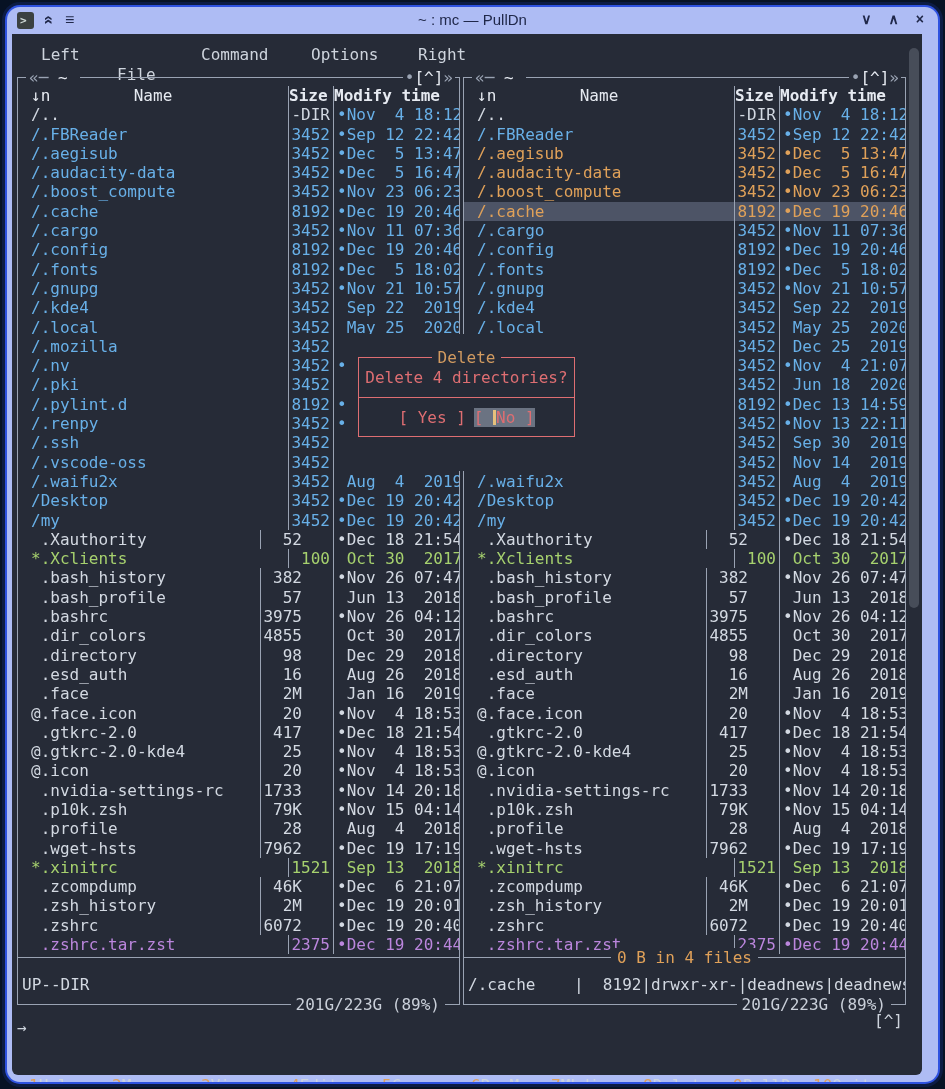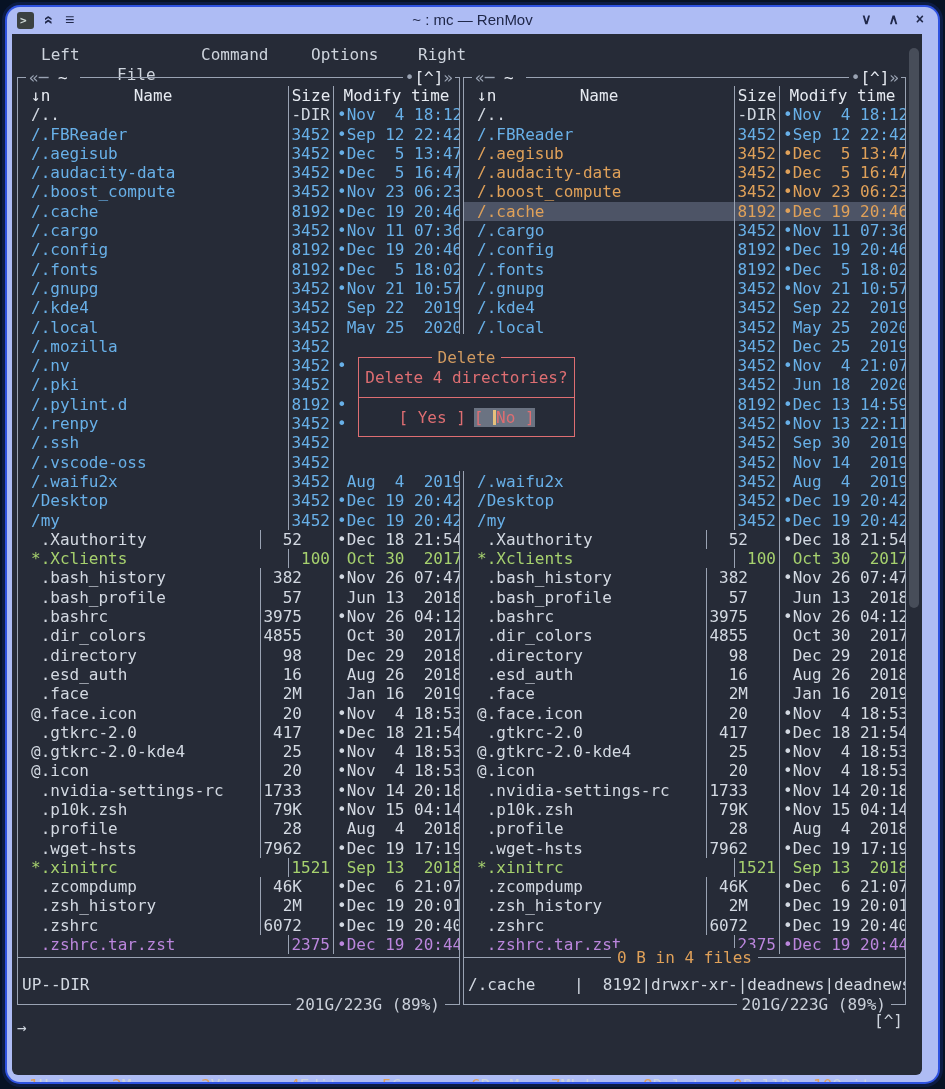--- a/index.html
+++ b/index.html
@@ -41,21 +41,21 @@
   .dim{color:var(--border);}
   .lit{color:var(--hdr);}
   .pbody{padding-top:8px;}
   .row{display:flex;height:19.3px;line-height:19.3px;}
   .nm{flex:1;padding-left:13px;white-space:pre;overflow:hidden;}
   .sz{width:45px;text-align:right;border-left:1px solid var(--border);padding-right:3px;white-space:pre;overflow:hidden;}
   .tm{width:126px;border-left:1px solid var(--border);padding-left:3px;white-space:pre;overflow:hidden;}
   .phdr{color:var(--hdr);}
   .phdr .nm{position:relative;text-align:center;padding-left:0;}
   .phdr .sortkey{position:absolute;left:13px;top:0;}
-  .phdr .sz,.phdr .tm{text-align:center;padding:0;}
+  .phdr .sz,.phdr .tm{text-align:left;padding:0;font-weight:bold;}
   .c-d{color:var(--blue);}
   .c-f,.c-l{color:var(--text);gap:28px;}
   .c-x{color:var(--green);}
   .c-a{color:var(--magenta);}
   .c-u{color:var(--text);}
   .c-u .tm{color:var(--blue);}
   .marked{color:var(--orange) !important;}
   .selected{background:var(--selbg);}
   .psep{position:absolute;left:0;right:0;top:879px;border-top:1px solid var(--border);}
   .psep-label{position:absolute;top:-10px;left:0;right:0;text-align:center;}
@@ -87,21 +87,21 @@
 </head>
 <body>
 
 <div id="window">
   <div id="titlebar">
     <div class="tb-icons-left">
       <span id="konsole-icon">&gt;</span>
       <span id="menubar-toggle-icon">«</span>
       <span id="hamburger-icon">≡</span>
     </div>
-    <div id="title-text">~ : mc — RenMov</div>
+    <div id="title-text">~ : mc — PullDn</div>
     <div class="tb-icons-right">
       <span>∨</span>
       <span>∧</span>
       <span>×</span>
     </div>
   </div>
 
   <div id="terminal">
     <div id="menubar">
         <span class="menu-item" style="left: 29px;">Left</span>

